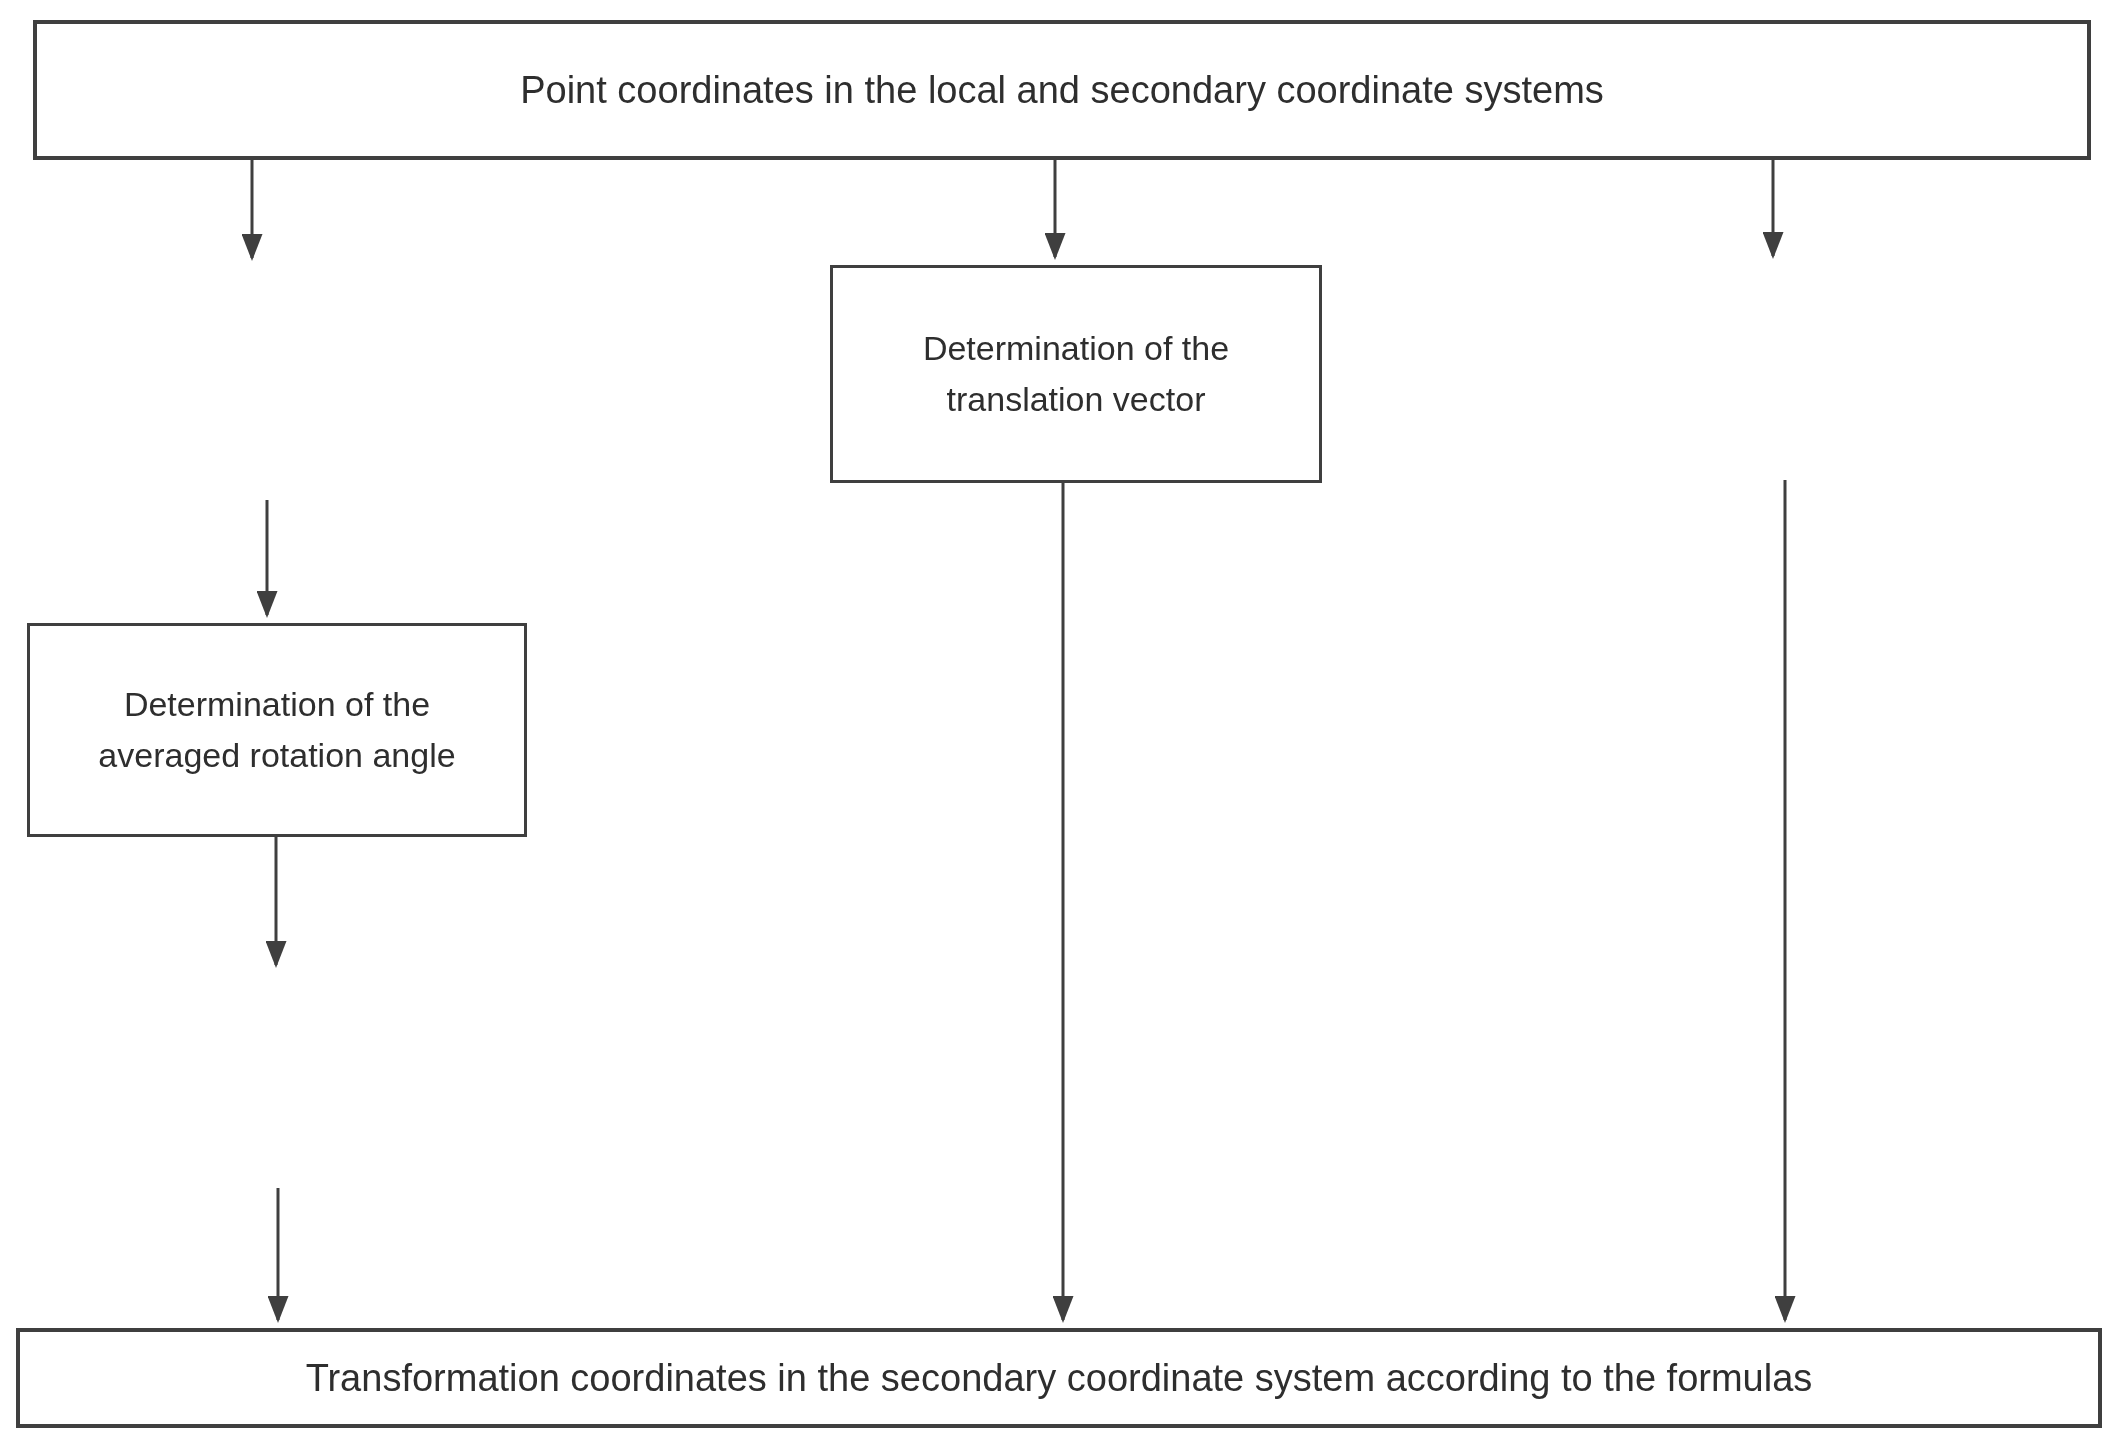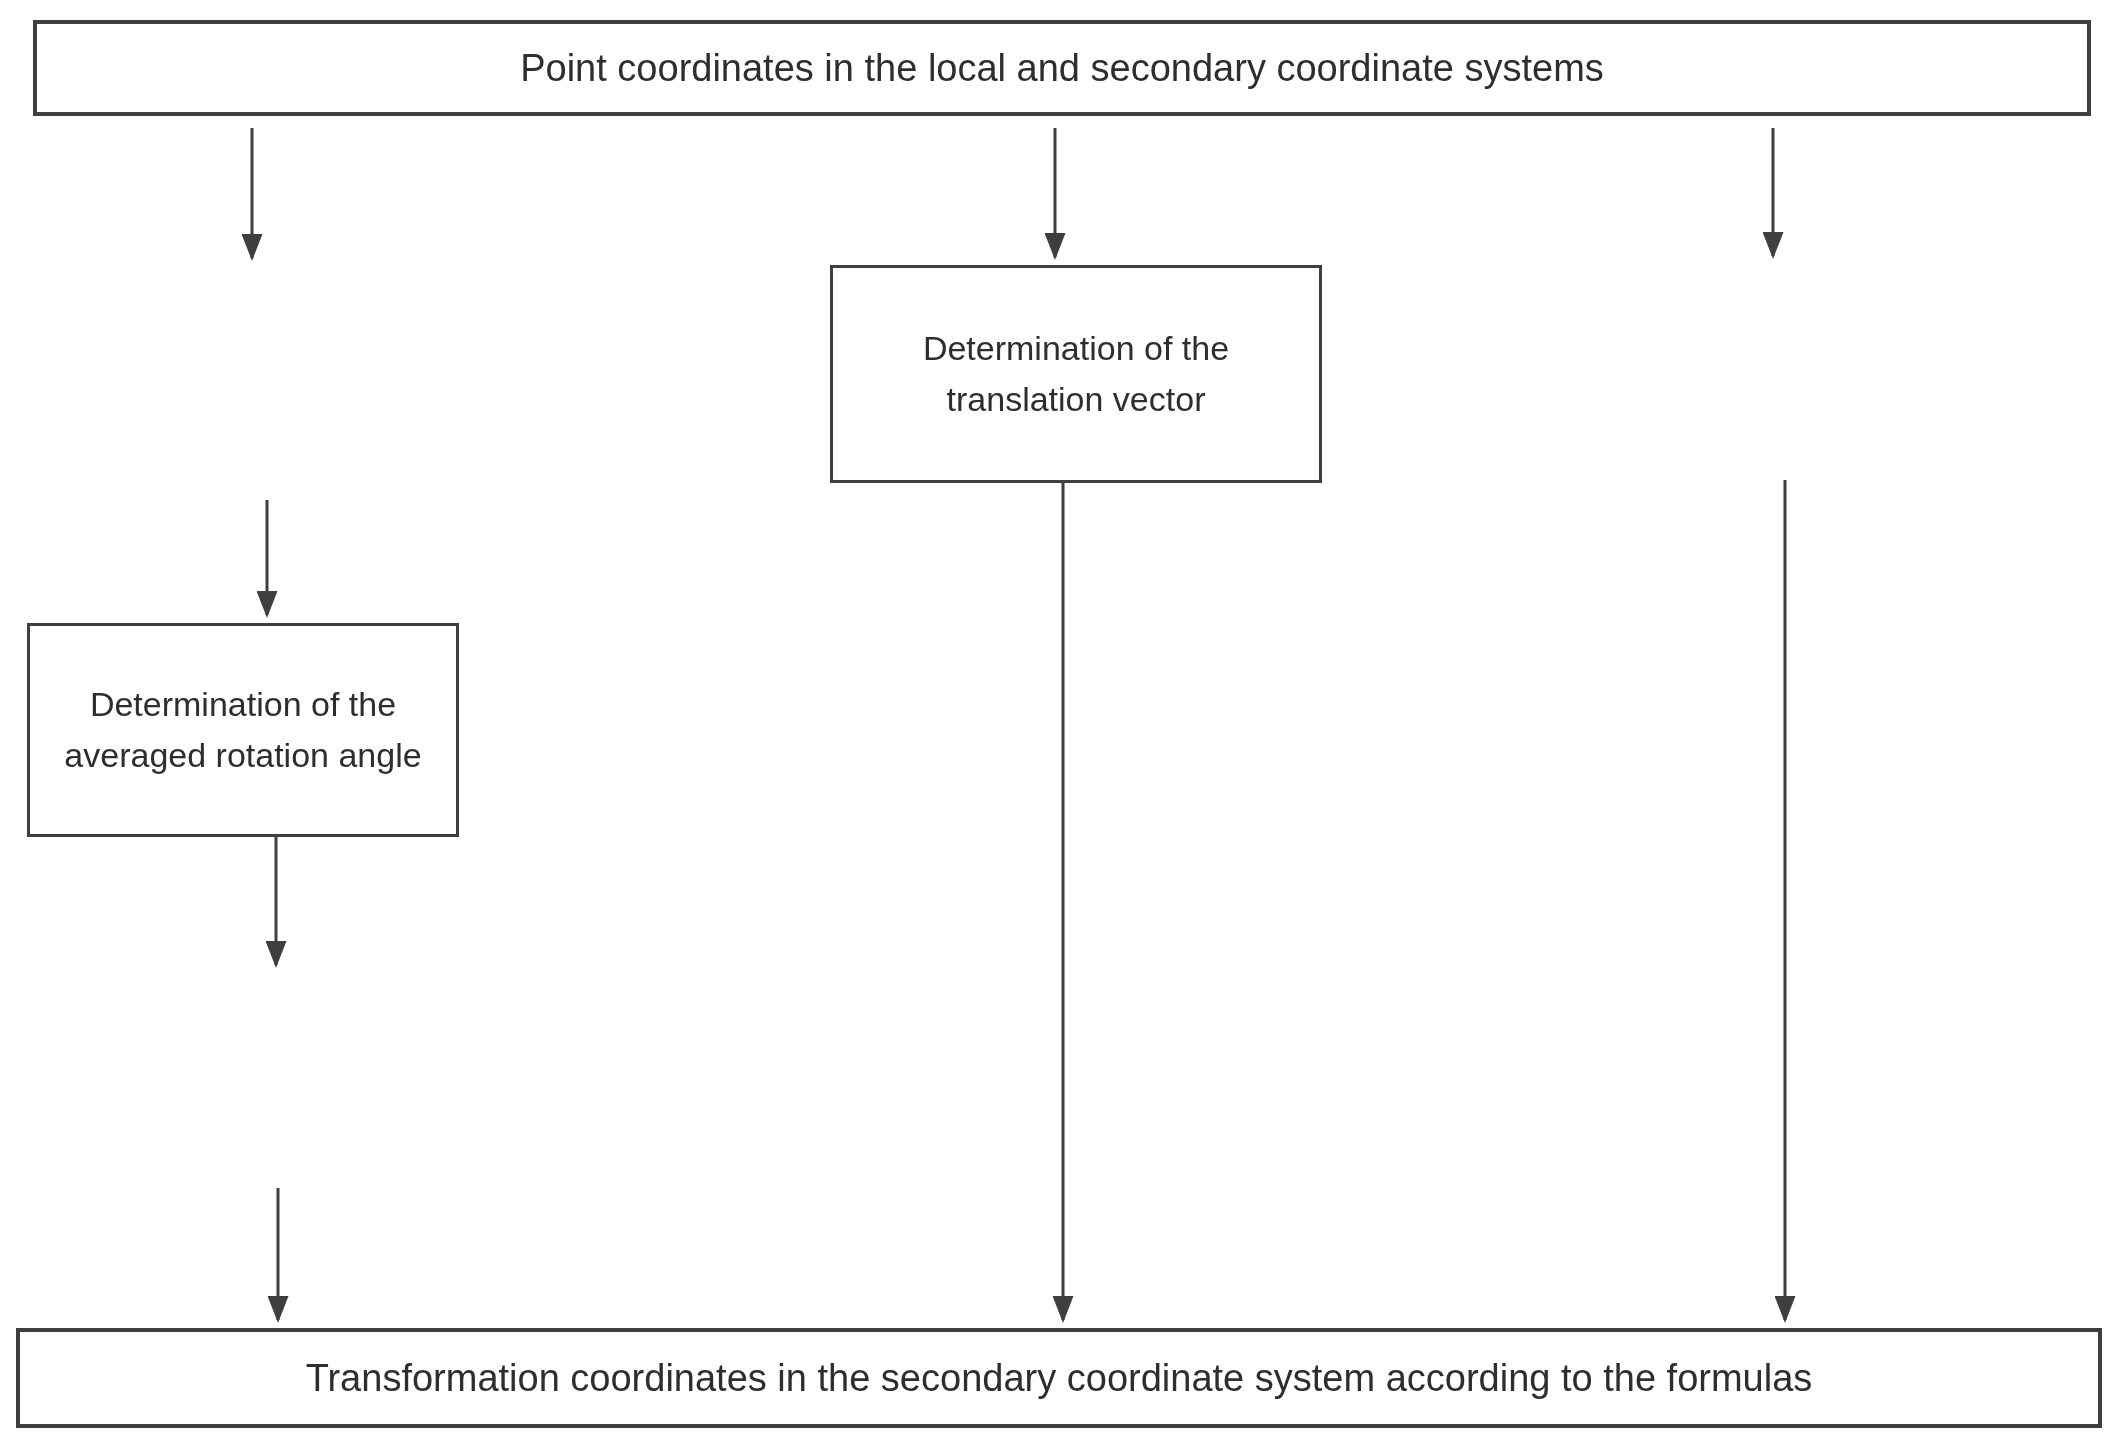--- a/index.html
+++ b/index.html
@@ -41,25 +41,25 @@
     align-items: center;
     justify-content: center;
     text-align: center;
     line-height: 1.5;
   }
   .node--banner { border-width: 4px; font-size: 38px; }
   .node--step   { font-size: 34px; }
   .node--banner .node-label { padding: 0 20px; }
 
   
-  .node--source  { left: 33px;   top: 20px;   width: 2058px; height: 96px; }
+  .node--source  { left: 33px;   top: 20px;   width: 2058px; height: 140px; }
   .node--dir     { left: 28px;   top: 266px;  width: 485px;  height: 234px; }
   .node--trans   { left: 830px;  top: 265px;  width: 492px;  height: 218px; }
   .node--scale   { left: 1540px; top: 264px;  width: 486px;  height: 216px; }
-  .node--rot     { left: 27px;   top: 623px;  width: 432px;  height: 214px; }
+  .node--rot     { left: 27px;   top: 623px;  width: 500px;  height: 214px; }
   .node--matrix  { left: 30px;   top: 973px;  width: 487px;  height: 215px; border-width: 4px; }
   .node--result  { left: 16px;   top: 1328px; width: 2086px; height: 100px; }
 
   
   .node--dir    .node-label { max-width: 470px; }
   .node--trans  .node-label { max-width: 380px; }
   .node--scale  .node-label { max-width: 440px; }
   .node--rot    .node-label { max-width: 430px; }
   .node--matrix .node-label { max-width: 455px; }
 </style>

